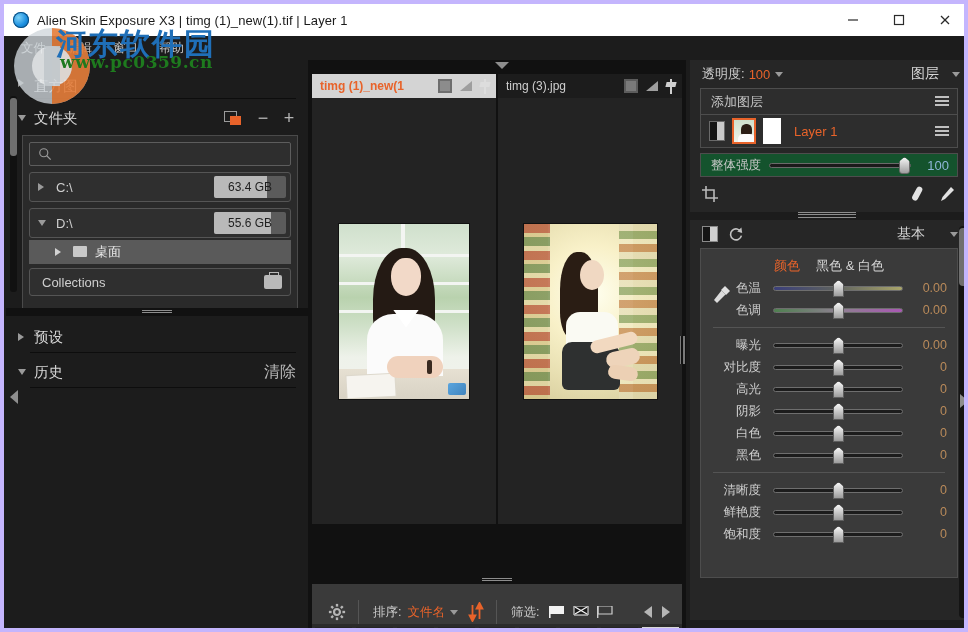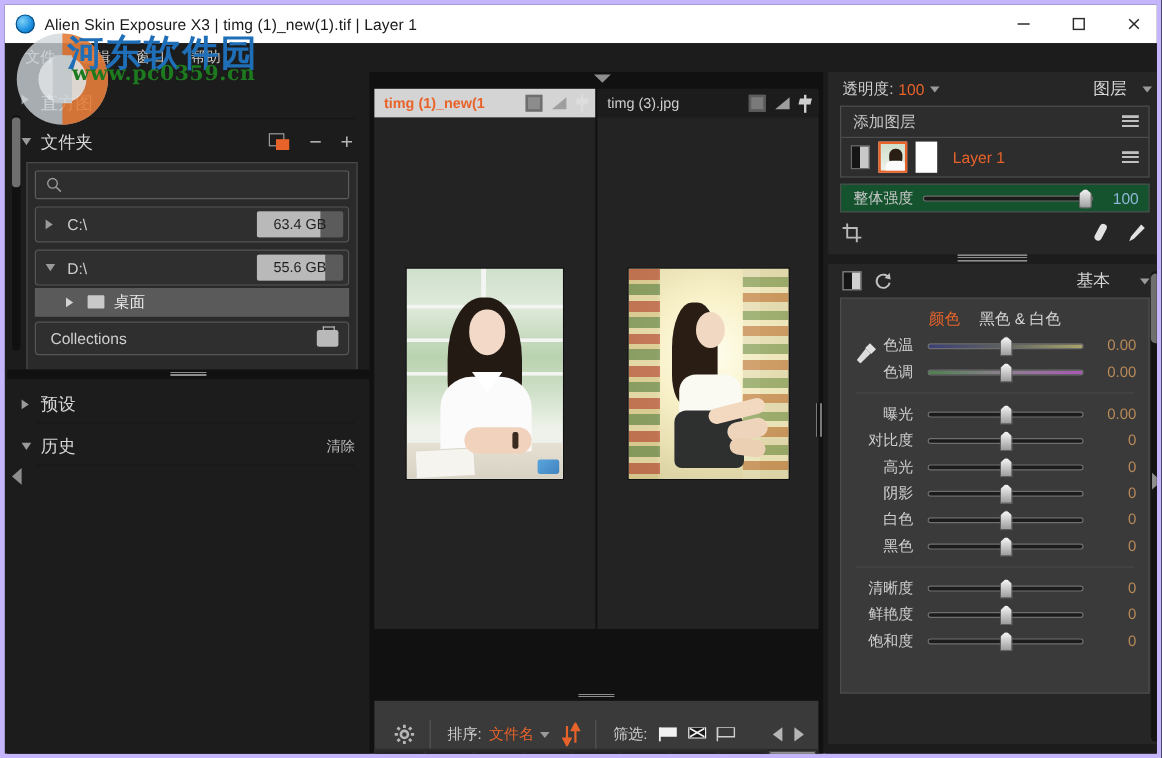--- a/index.html
+++ b/index.html
@@ -433,21 +433,21 @@
       <div class="sec-row" style="margin-top:8px;">
         <div class="tri right"></div>
         <div class="sec-title">预设</div>
       </div>
       <div class="sec-divider"></div>
 
       <div class="sec-row" style="margin-top:6px;">
         <div class="tri down"></div>
         <div class="sec-title">历史</div>
         <div class="sec-actions">
-          <div style="color:#b9b9b9;font-size:12px;">清除</div>
+          <div style="color:#b9b9b9;font-size:16px;">清除</div>
         </div>
       </div>
       <div class="sec-divider"></div>
     </div>
 
     <div class="left-arrow"></div>
   </div>
 
   <div class="center-panel">
     <div class="center-top-arrow"></div>

